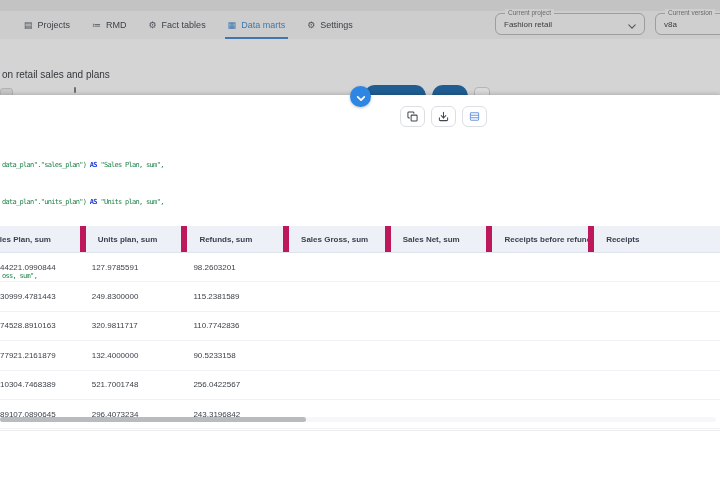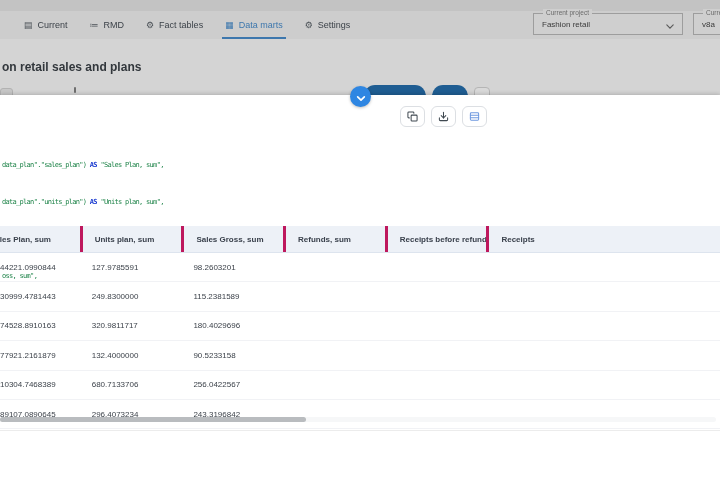--- a/index.html
+++ b/index.html
@@ -11,29 +11,29 @@
   .top-strip{position:absolute;left:0;top:0;width:720px;height:11px;background:#c3c3c3;}
   .navbar{position:absolute;left:0;top:11px;width:720px;height:28px;background:#cdcdcd;
           display:flex;align-items:stretch;padding-left:13px;box-sizing:border-box;}
   .nav-item{position:relative;display:flex;align-items:center;gap:5px;padding:0 11px;
             font-size:9px;color:#3c4249;cursor:pointer;white-space:nowrap;}
   .nav-item .nico{font-size:9px;line-height:1;color:#4b5157;}
   .nav-item.active{color:#3d77ad;}
   .nav-item.active .nico{color:#3d77ad;}
   .tab-underline{position:absolute;left:8px;right:8px;bottom:0;height:2.5px;background:#3d77ad;}
 
-  .float-select{position:absolute;top:13px;height:22px;border:1px solid #9d9d9d;border-radius:0;
-                box-sizing:border-box;display:flex;align-items:center;padding:0 8px;margin-left:38px;}
+  .float-select{position:absolute;top:13px;height:22px;border:1px solid #9d9d9d;border-radius:6px;
+                box-sizing:border-box;display:flex;align-items:center;padding:0 8px;}
   .fs-label{position:absolute;top:-5px;left:9px;font-size:6.5px;color:#6b6b6b;background:#cfcfcf;
             padding:0 3px;line-height:8px;}
   .fs-value{font-size:8px;color:#3a3a3a;flex:1;}
   .sel-project{left:495px;width:150px;background:#cfcfcf;}
   .sel-version{left:655px;width:110px;background:#cfcfcf;}
 
-  .page-title{position:absolute;left:2px;top:60px;font-size:12px;font-weight:bold;color:#32373c;}
+  .page-title{position:absolute;left:2px;top:69px;font-size:10px;font-weight:normal;color:#32373c;}
 
   
   .frag-sliver{position:absolute;left:0;top:88px;width:13px;height:12px;background:#c7c7c7;
                border:1px solid #b2b2b2;border-radius:3px;box-sizing:border-box;}
   .frag-mark{position:absolute;left:74px;top:87px;width:2px;height:6px;background:#6e6e6e;border-radius:1px;}
   .frag-btn{position:absolute;top:85px;height:22px;border-radius:11px;background:#1f5d92;}
   .frag-btn.b1{left:364px;width:62px;}
   .frag-btn.b2{left:432px;width:36px;}
   .frag-iconbtn{position:absolute;left:474px;top:87px;width:16px;height:14px;background:#d9d9d9;
                 border:1px solid #b5b5b5;border-radius:4px;box-sizing:border-box;}
@@ -53,21 +53,21 @@
   .sql-block{position:absolute;left:2px;top:39px;font-family:"DejaVu Sans Mono",monospace;
              font-size:7px;letter-spacing:-0.7px;line-height:12.4px;white-space:pre;}
   .tok-pre{color:#1d8348;}
   .tok-kw{color:#1839d0;font-weight:bold;}
   .tok-str{color:#1d8348;}
 
   
   .tbl{position:absolute;left:-22px;top:131px;width:814px;}
   .thead{display:flex;height:26px;background:#edf1f7;border-bottom:1px solid #dde4ee;}
   .th{flex:0 0 101.7px;width:101.7px;box-sizing:border-box;display:flex;align-items:center;
-      padding-left:12px;border-left:3px solid #be185d;font-size:8px;font-weight:bold;color:#3a414c;
+      padding-left:12px;border-left:6px solid #be185d;font-size:8px;font-weight:bold;color:#3a414c;
       white-space:nowrap;overflow:hidden;}
   .th:first-child{border-left:none;}
   .trow{display:flex;height:28.4px;border-bottom:1px solid #f1f2f5;align-items:center;}
   .td{flex:0 0 101.7px;width:101.7px;box-sizing:border-box;padding-left:12px;font-size:8px;
       color:#3c424a;white-space:nowrap;overflow:hidden;}
   .td.first{padding-left:22px;}
 
   .hscroll-track{position:absolute;left:0;top:322px;width:716px;height:5px;background:#f6f7f8;border-radius:3px;}
   .hscroll-thumb{position:absolute;left:0;top:0;width:306px;height:5px;background:#b9bcbf;border-radius:3px;cursor:pointer;}
   .footer-divider{position:absolute;left:0;top:335px;width:720px;height:1px;background:#ececec;}
@@ -76,21 +76,21 @@
 <body>
 
 <div class="stage">
 
   <div class="dim-layer">
     <div class="top-strip"></div>
 
     <div class="navbar">
       <div class="nav-item">
         <span class="nico">▤</span>
-        <span>Current</span>
+        <span>Projects</span>
       </div>
       <div class="nav-item">
         <span class="nico">≔</span>
         <span>RMD</span>
       </div>
       <div class="nav-item">
         <span class="nico">⚙</span>
         <span>Fact tables</span>
       </div>
       <div class="nav-item active">
@@ -162,22 +162,23 @@
       <div><span class="tok-pre">data_plan"."sales_plan") </span><span class="tok-kw">AS</span><span class="tok-str"> "Sales Plan, sum",</span></div>
       <div><span class="tok-pre">data_plan"."units_plan") </span><span class="tok-kw">AS</span><span class="tok-str"> "Units plan, sum",</span></div>
       <div><span class="tok-pre">data_plan"."receipts_plan") </span><span class="tok-kw">AS</span><span class="tok-str"> "Receipts Plan, sum",</span></div>
       <div><span class="tok-pre"></span><span class="tok-kw"></span><span class="tok-str">oss, sum",</span></div>
     </div>
 
     <div class="tbl">
       <div class="thead">
         <div class="th">Sales Plan, sum</div>
         <div class="th">Units plan, sum</div>
+        <div class="th">Refunds, sum</div>
         <div class="th">Sales Gross, sum</div>
-        <div class="th">Refunds, sum</div>
+        <div class="th">Sales Net, sum</div>
         <div class="th">Receipts before refunds, ...</div>
         <div class="th">Receipts</div>
       </div>
 
       <div class="trow">
         <div class="td first">44221.0990844</div>
         <div class="td">127.9785591</div>
         <div class="td">98.2603201</div>
         <div class="td"></div>
         <div class="td"></div>
@@ -191,40 +192,40 @@
         <div class="td">115.2381589</div>
         <div class="td"></div>
         <div class="td"></div>
         <div class="td"></div>
         <div class="td"></div>
         <div class="td"></div>
       </div>
       <div class="trow">
         <div class="td first">74528.8910163</div>
         <div class="td">320.9811717</div>
-        <div class="td">180.4029696</div>
+        <div class="td">110.7742836</div>
         <div class="td"></div>
         <div class="td"></div>
         <div class="td"></div>
         <div class="td"></div>
         <div class="td"></div>
       </div>
       <div class="trow">
         <div class="td first">77921.2161879</div>
         <div class="td">132.4000000</div>
         <div class="td">90.5233158</div>
         <div class="td"></div>
         <div class="td"></div>
         <div class="td"></div>
         <div class="td"></div>
         <div class="td"></div>
       </div>
       <div class="trow">
         <div class="td first">10304.7468389</div>
-        <div class="td">680.7133706</div>
+        <div class="td">521.7001748</div>
         <div class="td">256.0422567</div>
         <div class="td"></div>
         <div class="td"></div>
         <div class="td"></div>
         <div class="td"></div>
         <div class="td"></div>
       </div>
       <div class="trow">
         <div class="td first">89107.0890645</div>
         <div class="td">296.4073234</div>

